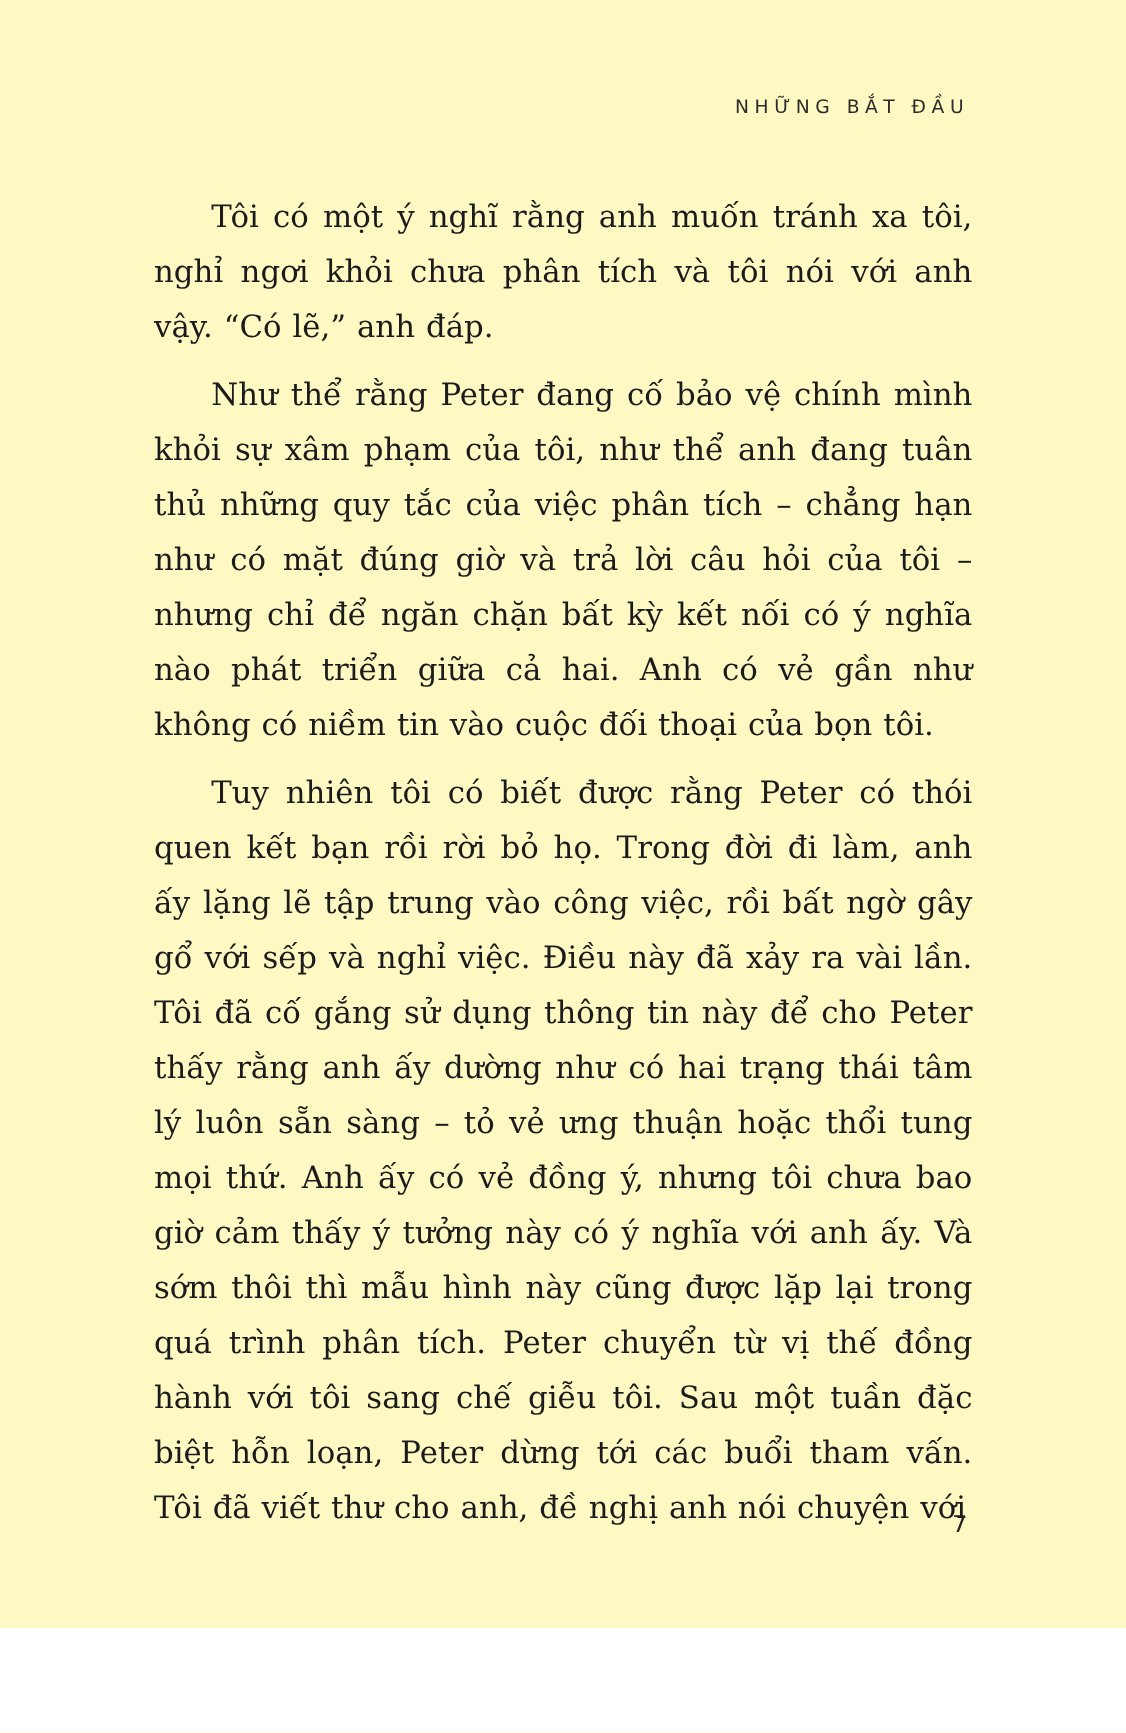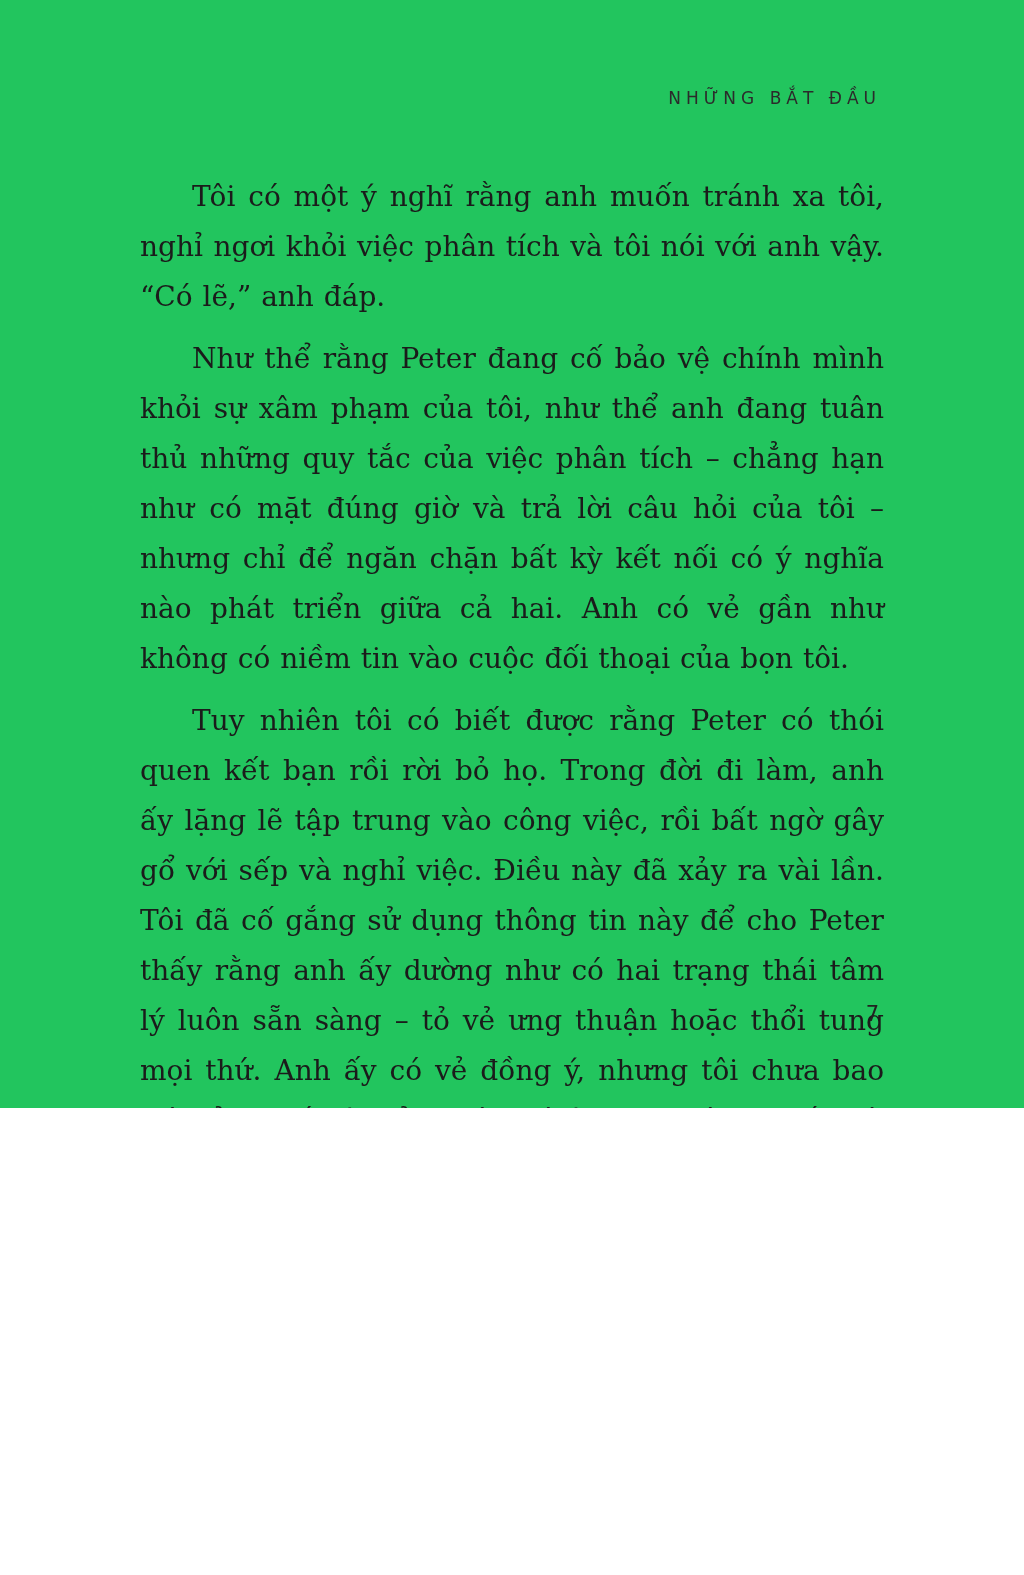--- a/index.html
+++ b/index.html
@@ -4,22 +4,22 @@
 <style>
   * { margin: 0; padding: 0; box-sizing: border-box; }
 
   html, body {
     background: #ffffff;
   }
 
   .page {
     position: relative;
     width: 1024px;
-    height: 1108px;
-    background: #22c55e;
+    height: 1480px;
+    background: #fef9c3;
     overflow: hidden;
     font-family: "DejaVu Serif", serif;
   }
 
   .running-head {
     position: absolute;
     top: 88px;
     right: 143px;
     font-family: "DejaVu Sans", sans-serif;
     font-size: 17px;
@@ -58,20 +58,20 @@
   }
 </style>
 </head>
 <body>
 
 <div class="page">
 
   <div class="running-head">NHỮNG BẮT ĐẦU</div>
 
   <div class="content">
-    <p>Tôi có một ý nghĩ rằng anh muốn tránh xa tôi, nghỉ ngơi khỏi việc phân tích và tôi nói với anh vậy. “Có lẽ,” anh đáp.</p>
+    <p>Tôi có một ý nghĩ rằng anh muốn tránh xa tôi, nghỉ ngơi khỏi chưa phân tích và tôi nói với anh vậy. “Có lẽ,” anh đáp.</p>
     <p>Như thể rằng Peter đang cố bảo vệ chính mình khỏi sự xâm phạm của tôi, như thể anh đang tuân thủ những quy tắc của việc phân tích – chẳng hạn như có mặt đúng giờ và trả lời câu hỏi của tôi – nhưng chỉ để ngăn chặn bất kỳ kết nối có ý nghĩa nào phát triển giữa cả hai. Anh có vẻ gần như không có niềm tin vào cuộc đối thoại của bọn tôi.</p>
     <p>Tuy nhiên tôi có biết được rằng Peter có thói quen kết bạn rồi rời bỏ họ. Trong đời đi làm, anh ấy lặng lẽ tập trung vào công việc, rồi bất ngờ gây gổ với sếp và nghỉ việc. Điều này đã xảy ra vài lần. Tôi đã cố gắng sử dụng thông tin này để cho Peter thấy rằng anh ấy dường như có hai trạng thái tâm lý luôn sẵn sàng – tỏ vẻ ưng thuận hoặc thổi tung mọi thứ. Anh ấy có vẻ đồng ý, nhưng tôi chưa bao giờ cảm thấy ý tưởng này có ý nghĩa với anh ấy. Và sớm thôi thì mẫu hình này cũng được lặp lại trong quá trình phân tích. Peter chuyển từ vị thế đồng hành với tôi sang chế giễu tôi. Sau một tuần đặc biệt hỗn loạn, Peter dừng tới các buổi tham vấn. Tôi đã viết thư cho anh, đề nghị anh nói chuyện với</p>
   </div>
 
   <div class="page-number">7</div>
 
 </div>
 
 </body></html>

